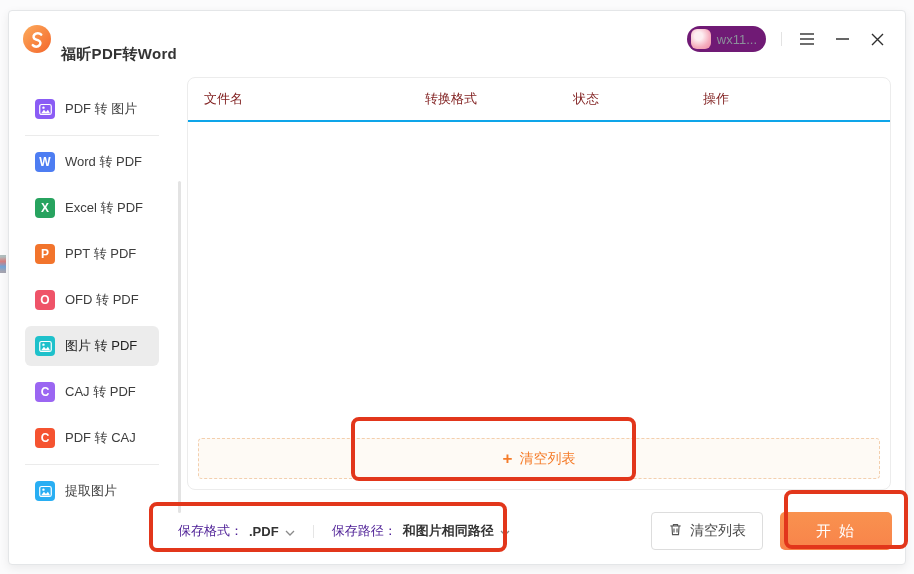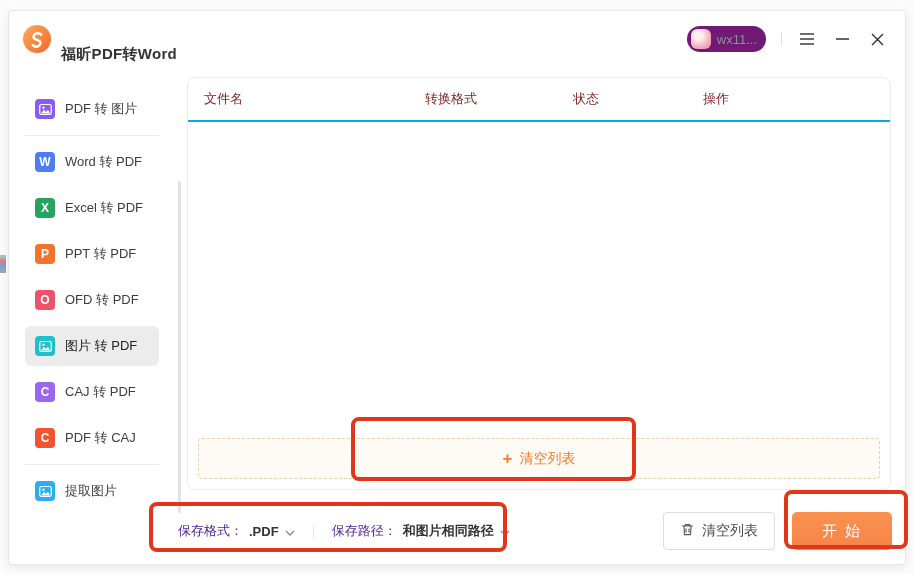--- a/index.html
+++ b/index.html
@@ -65,21 +65,21 @@
     display:flex; align-items:center;}
   .save-controls{display:flex; align-items:center; margin-left:169px; font-size:13px; gap:8px;}
   .dd{display:flex; align-items:center; gap:6px; cursor:pointer;}
   .dd-label{color:#4c1d95;}
   .dd-value{color:#333; font-weight:600;}
   .foot-sep{width:1px; height:13px; background:#e5e5e5; margin:0 10px;}
   .foot-right{margin-left:auto; display:flex; align-items:flex-end; gap:17px; margin-right:13px;}
   .clear-btn{display:flex; align-items:center; gap:7px; background:#fff; border:1px solid #ddd;
     border-radius:4px; height:38px; padding:0 16px; font-size:14px; color:#4a4a4a; cursor:pointer;
     font-family:inherit;}
-  .start-btn{width:100px; height:38px; border:none; border-radius:5px; cursor:pointer;
+  .start-btn{width:112px; height:38px; border:none; border-radius:5px; cursor:pointer;
     background:linear-gradient(180deg,#f9924f,var(--start-button)); color:#fff; font-size:15px;
     letter-spacing:2px; font-family:inherit;}
 
   
   .annotation{position:absolute; border:4px solid var(--annotation); border-radius:8px;
     pointer-events:none; z-index:50;}
   .ann-1{left:351px; top:417px; width:285px; height:64px;}
   .ann-2{left:149px; top:502px; width:358px; height:50px;}
   .ann-3{left:784px; top:490px; width:124px; height:59px;}
 </style>

